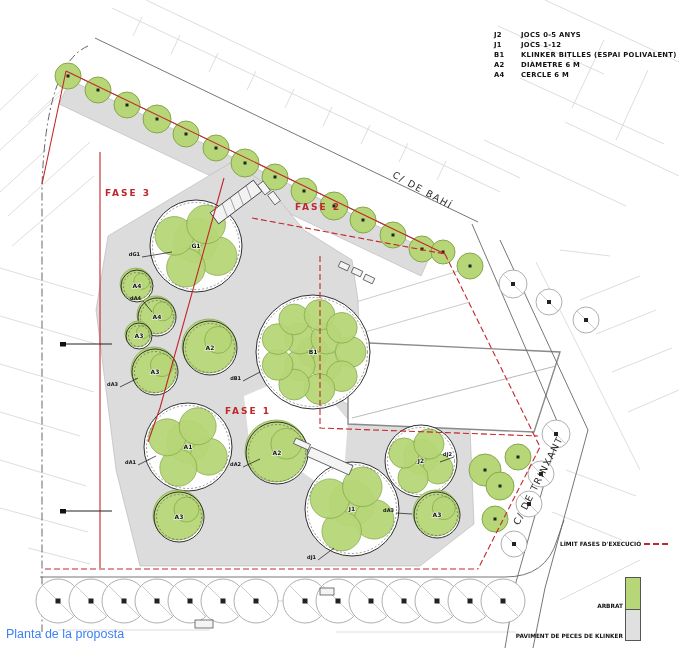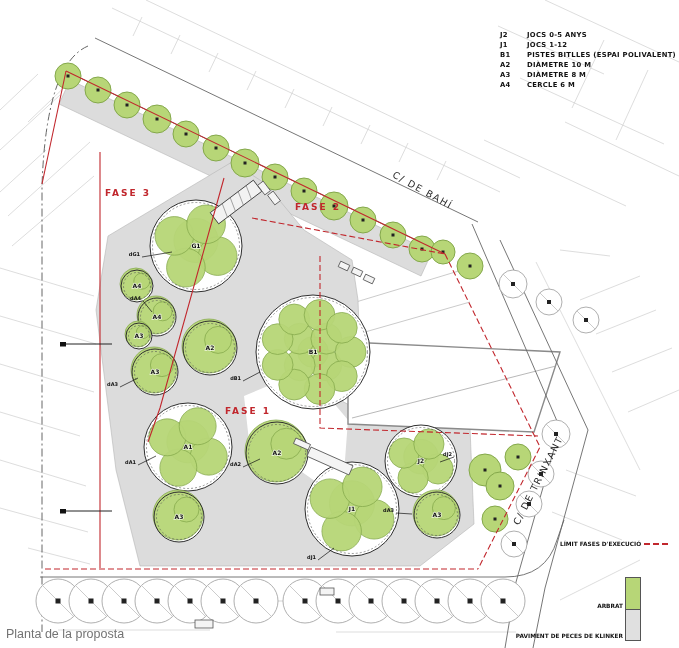--- a/index.html
+++ b/index.html
@@ -12,30 +12,30 @@
   .dash{stroke-dasharray:6 3;}
   .dashdot{stroke:#555;stroke-width:0.9;fill:none;stroke-dasharray:8 3 2 3;}
   .curb{stroke:#666;stroke-width:0.9;fill:none;}
   .phase{font-size:9px;font-weight:bold;fill:#c1272d;letter-spacing:2px;text-anchor:middle;}
   .street{font-size:9.5px;fill:#2b2b2b;letter-spacing:1.5px;text-anchor:middle;}
   .flabel{font-size:6px;font-weight:bold;fill:#111;text-anchor:middle;paint-order:stroke;stroke:rgba(255,255,255,.75);stroke-width:1.5px;}
   .callout-t{font-size:5px;font-weight:bold;fill:#111;}
   .ramp{fill:#f2f2f2;stroke:#444;stroke-width:0.9;}
   .bench{fill:#f4f4f4;stroke:#555;stroke-width:0.8;}
   .legend{position:absolute;left:494px;top:30px;color:#111;}
-  .lrow{height:10px;line-height:10px;font-size:6.8px;font-weight:bold;letter-spacing:.3px;white-space:nowrap;margin-left:6px;}
+  .lrow{height:10px;line-height:10px;font-size:6.8px;font-weight:bold;letter-spacing:.3px;white-space:nowrap;}
   .lcode{display:inline-block;width:27px;}
   .legend2-limit{position:absolute;left:560px;top:541px;font-size:5.8px;font-weight:bold;color:#111;white-space:nowrap;}
   .limit-dash{display:inline-block;width:24px;border-top:2px dashed #c1272d;vertical-align:middle;margin-left:3px;}
   .sw{position:absolute;left:625px;width:16px;border:1px solid #555;box-sizing:border-box;}
   .sw-green{top:577px;height:33px;background:#b7d677;}
   .sw-gray{top:609px;height:32px;background:#e0e0e0;}
   .lab-arbrat{position:absolute;left:540px;top:603px;width:83px;text-align:right;font-size:5.8px;font-weight:bold;color:#111;}
   .lab-pav{position:absolute;left:468px;top:633px;width:155px;text-align:right;font-size:5.8px;font-weight:bold;color:#111;white-space:nowrap;}
-  .caption{position:absolute;left:6px;top:627px;font-size:12.5px;color:#737373;font-family:"Liberation Sans", sans-serif;}
+  .caption{position:absolute;left:6px;top:627px;font-size:12.5px;color:#3b82f6;font-family:"Liberation Sans", sans-serif;}
 </style>
 </head>
 <body>
 
 <div class="stage">
 
   <svg id="plan" width="679" height="648" viewBox="0 0 679 648">
 
     <g stroke="#cfcfcf" stroke-width="0.7" fill="none">
       <path d="M0,150 L60,95"></path>
@@ -519,23 +519,22 @@
       <text class="phase" x="248" y="414">FASE 1</text>
       <text class="street" transform="translate(421,193) rotate(29)">C/ DE BAHÍ</text>
       <text class="street" transform="translate(541,482) rotate(-63)">C/ DE TRINXANT</text>
     </g>
   </svg>
 
   
   <div class="legend">
     <div class="lrow"><span class="lcode">J2</span><span>JOCS 0-5 ANYS</span></div>
     <div class="lrow"><span class="lcode">J1</span><span>JOCS 1-12</span></div>
-    <div class="lrow"><span class="lcode">B1</span><span>PISTES BITLLES (ESPAI POLIVALENT)</span></div>
-    <div class="lrow"><span class="lcode">A2</span><span>DIÀMETRE 10 M</span></div>
-    <div class="lrow"><span class="lcode">A3</span><span>DIÀMETRE  8 M</span></div>
+    <div class="lrow"><span class="lcode">B1</span><span>KLINKER BITLLES (ESPAI POLIVALENT)</span></div>
+    <div class="lrow"><span class="lcode">A2</span><span>DIÀMETRE 6 M</span></div>
     <div class="lrow"><span class="lcode">A4</span><span>CERCLE      6 M</span></div>
   </div>
 
   
   <div class="legend2-limit">
     <span>LÍMIT FASES D'EXECUCIÓ</span><span class="limit-dash"></span>
   </div>
   <div class="sw sw-green"></div>
   <div class="sw sw-gray"></div>
   <div class="lab-arbrat">ARBRAT</div>

